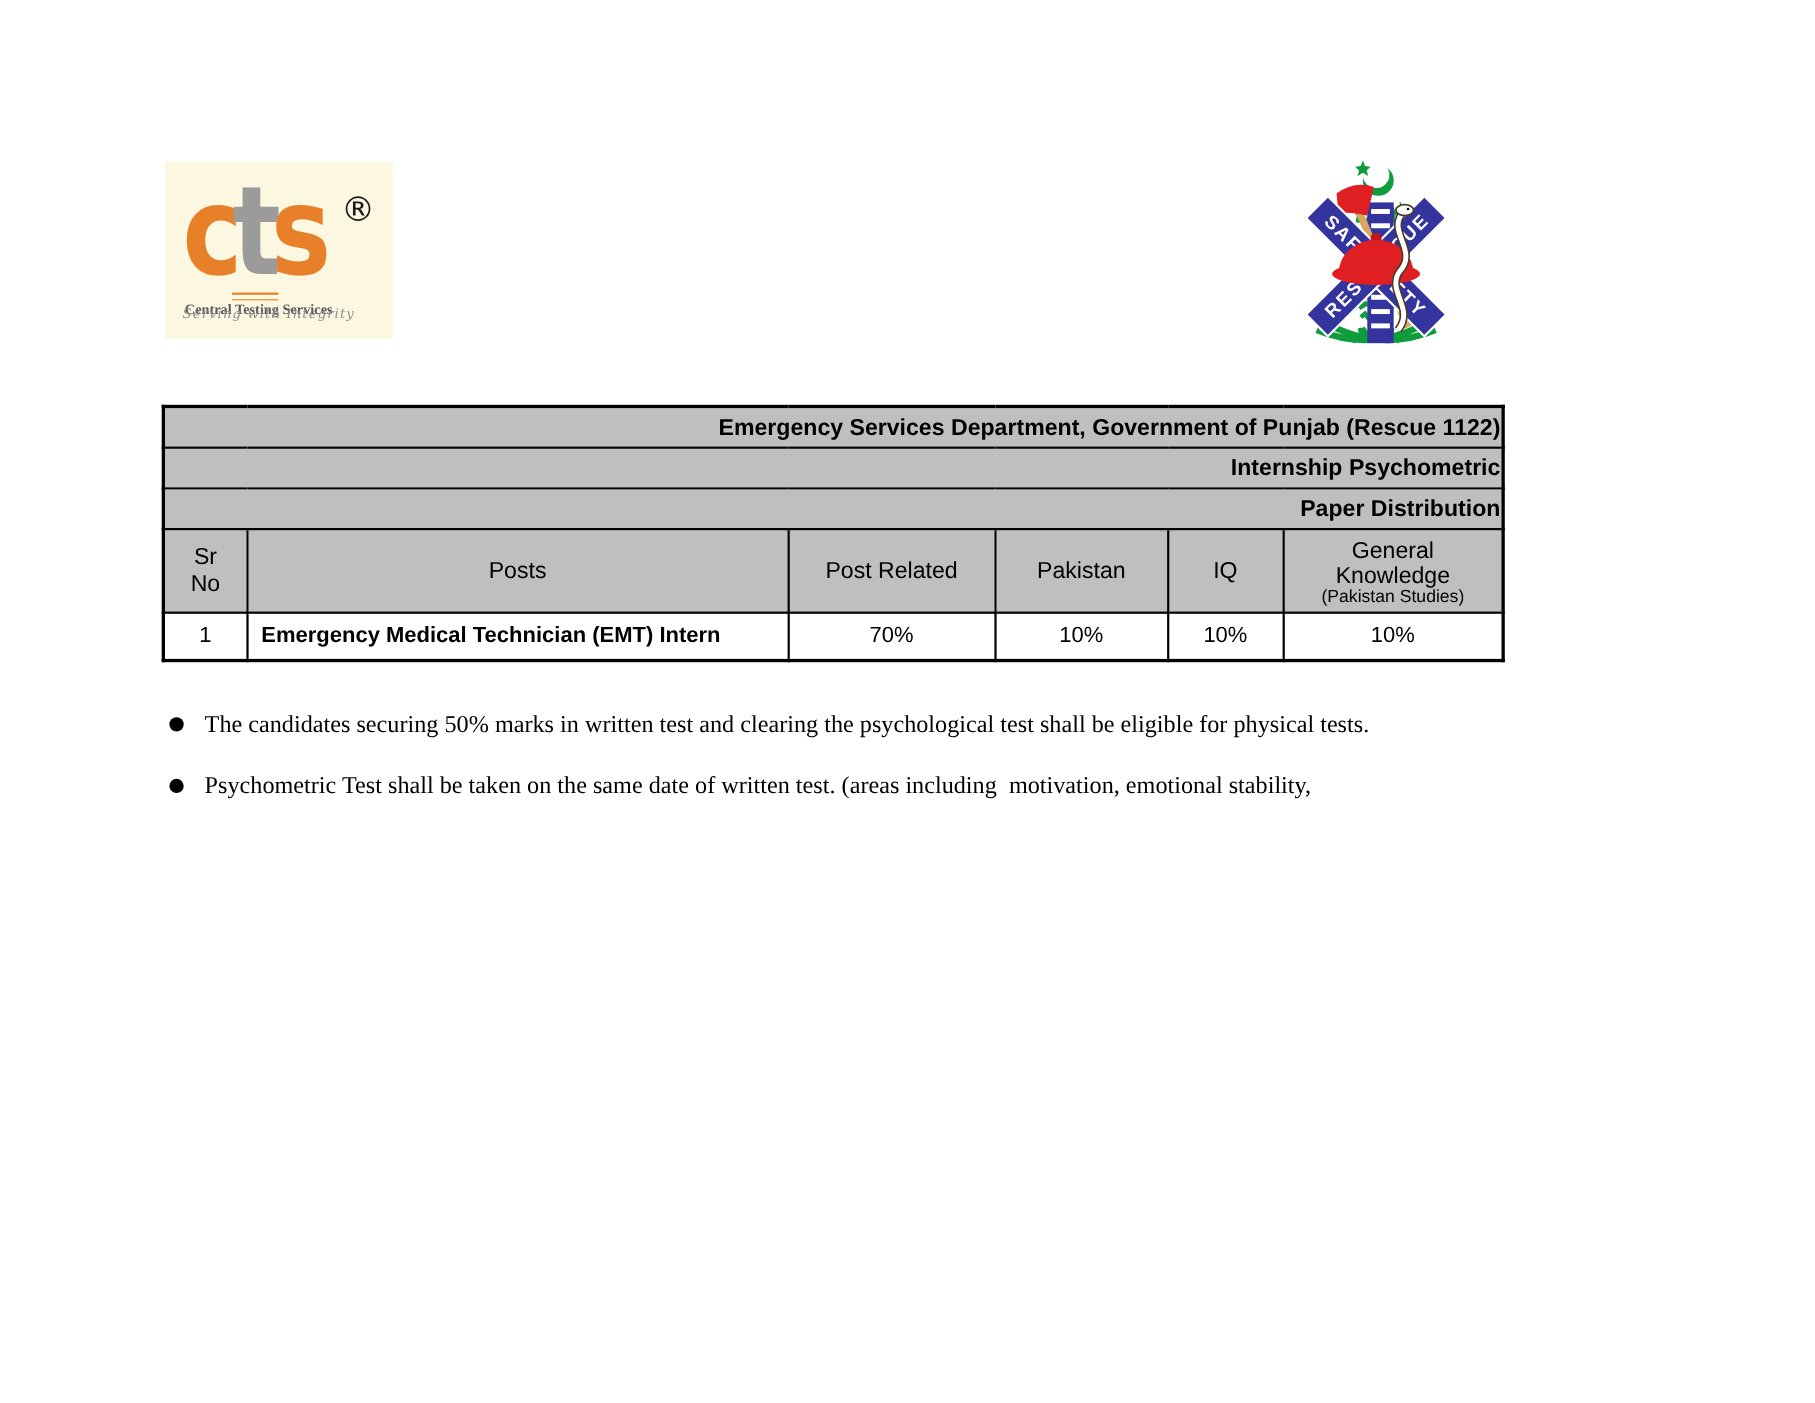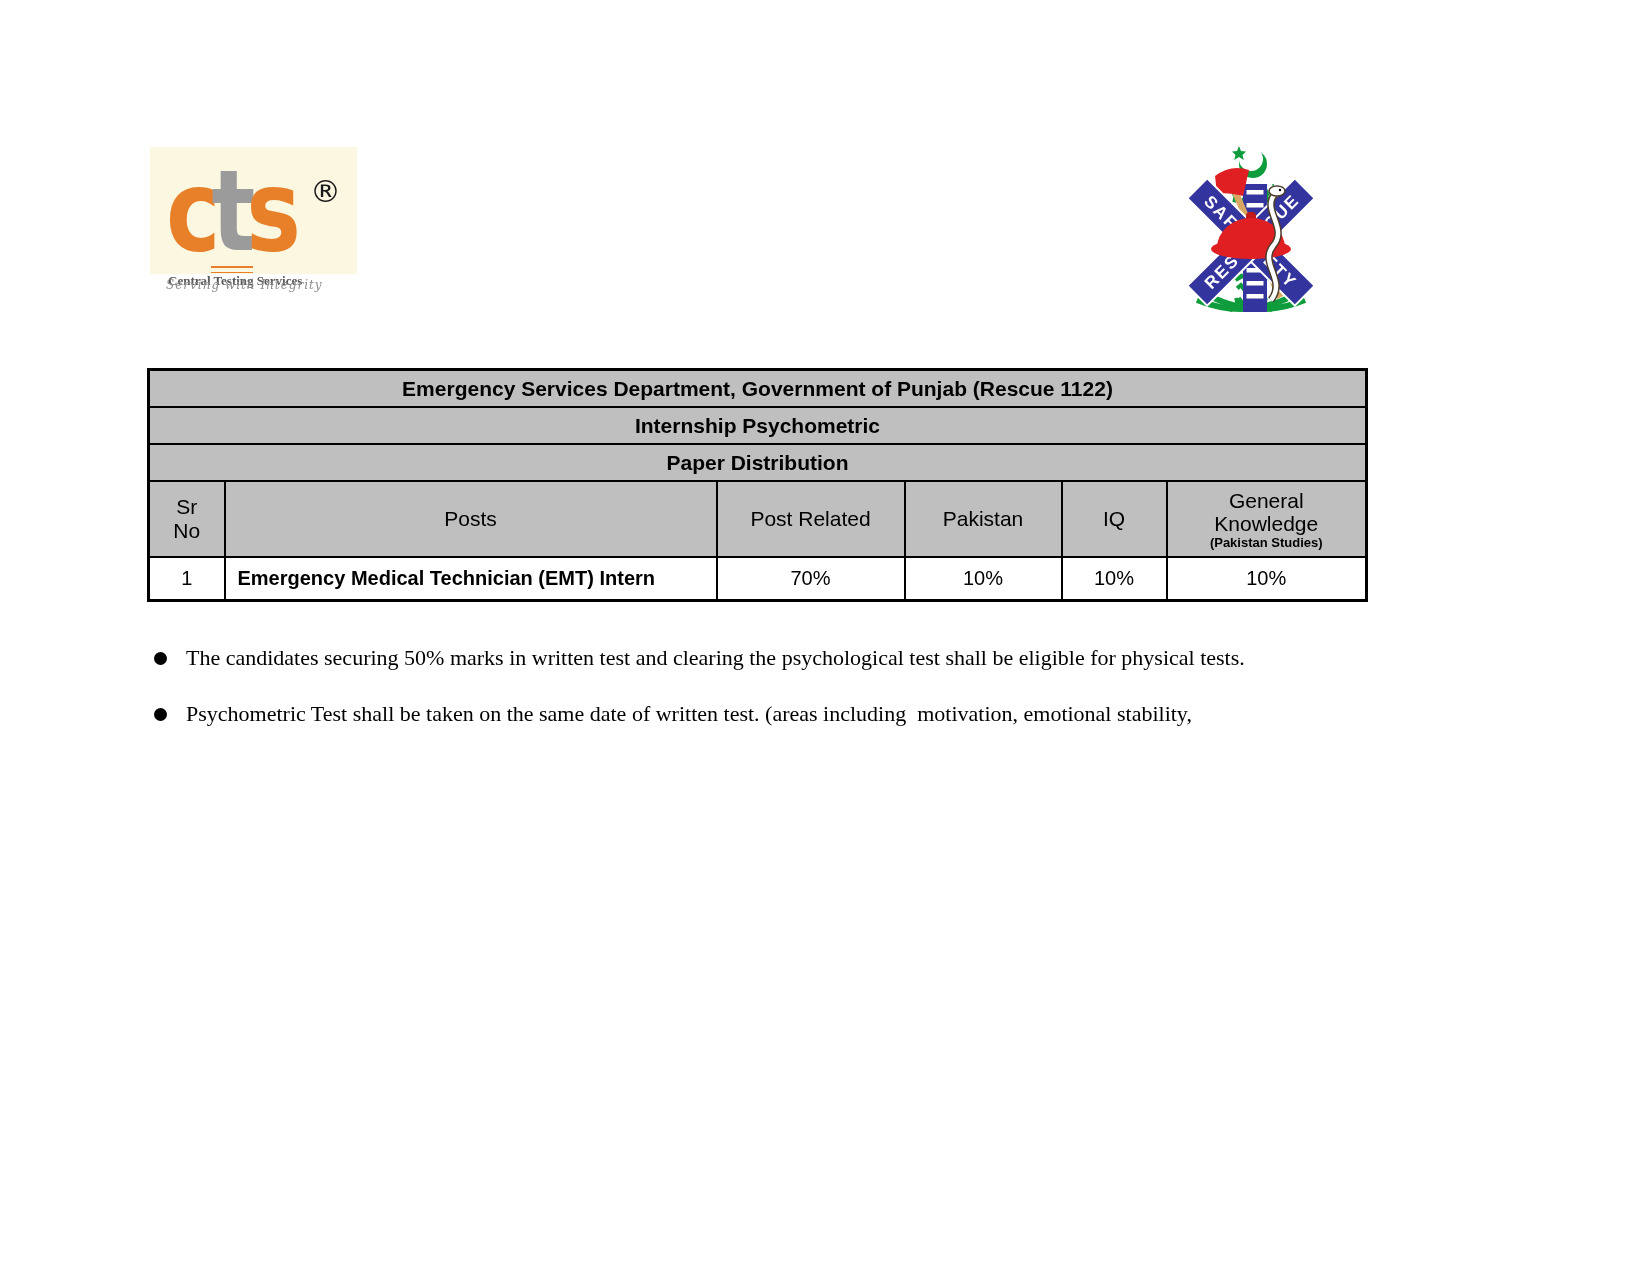--- a/index.html
+++ b/index.html
@@ -2,21 +2,21 @@
 <html><head>
 <meta charset="utf-8">
 <style>
   html,body{margin:0;padding:0;}
   body{
     width:1650px;height:1275px;background:#ffffff;position:relative;
     font-family:"Liberation Sans",sans-serif;overflow:hidden;
   }
 
   
-  .cts-logo{position:absolute;left:150px;top:147px;width:207px;height:127px;background:#fbf7e1;}
+  .cts-logo{position:absolute;left:150px;top:147px;width:207px;height:161px;background:#fbf7e1;}
   .cts-word{position:absolute;left:16px;top:8px;font-family:"DejaVu Sans",sans-serif;
     font-weight:bold;font-size:112px;line-height:1;letter-spacing:-11px;
     transform:scaleX(0.82);transform-origin:left top;}
   .cts-c,.cts-s{color:#e8802a;}
   .cts-t{color:#9b9b9b;}
   .cts-reg{position:absolute;left:160px;top:26px;font-size:31px;color:#1a1a1a;font-family:"DejaVu Sans",sans-serif;}
   .cts-tagrow{position:absolute;left:18px;top:119px;display:flex;align-items:center;flex-direction:column;}
   .cts-lines{width:42px;height:4px;border-top:2px solid #e8802a;border-bottom:1px solid #e8802a;margin-right:7px;}
   .cts-tagline{font-family:"Liberation Serif",serif;font-weight:bold;font-size:13px;color:#58595b;white-space:pre;}
   .cts-script{position:absolute;left:16px;top:131px;font-family:"DejaVu Serif",serif;font-style:italic;
@@ -24,25 +24,25 @@
 
   
   .rescue-logo{position:absolute;left:1169px;top:142px;width:164px;height:180px;}
 
   
   table.paper{
     position:absolute;left:147px;top:368px;width:1218px;
     border-collapse:collapse;table-layout:fixed;border:3px solid #000;
   }
   table.paper td{border:2px solid #000;overflow:hidden;}
-  td.titlecell{background:#bfbfbf;font-weight:bold;font-size:21px;text-align:center;height:33px;color:#000;}
+  td.titlecell{background:#bfbfbf;font-weight:bold;font-size:21px;text-align:right;height:33px;color:#000;}
   td.headcell{background:#bfbfbf;font-size:21px;text-align:center;height:72px;vertical-align:middle;color:#000;}
   .srno{white-space:pre-line;line-height:24px;margin-top:48px;}
   .gkmain{white-space:pre-line;line-height:23px;display:block;}
-  .gksub{display:block;font-size:13px;line-height:15px;font-weight:bold;}
+  .gksub{display:block;font-size:16px;line-height:15px;}
   td.datacell{background:#ffffff;font-size:20px;text-align:center;height:39px;vertical-align:middle;color:#000;}
   td.postcell{text-align:left;font-weight:bold;padding-left:12px;}
 
   
   .bullet-item{position:absolute;left:147px;display:flex;}
   .bullet-dot{width:13px;height:13px;border-radius:50%;background:#000;margin:13px 19px 0 7px;flex:none;}
   .bullet-text{font-family:"Liberation Serif",serif;font-size:22px;line-height:38px;color:#000;}
   .bullet-text div{white-space:pre;}
   .b1{top:639px;}
   .b2{top:695px;}

